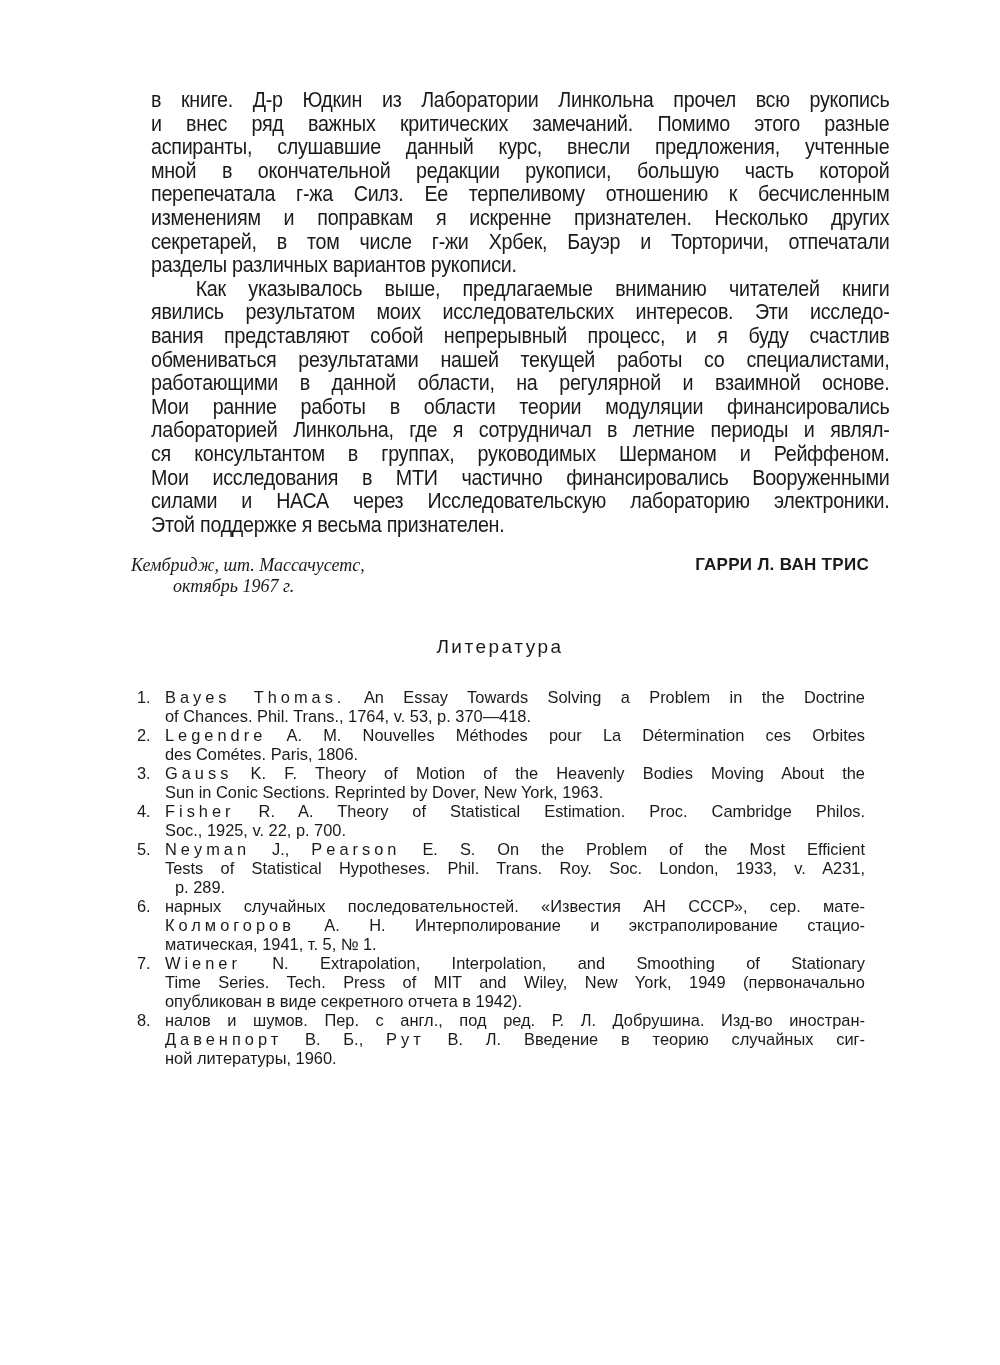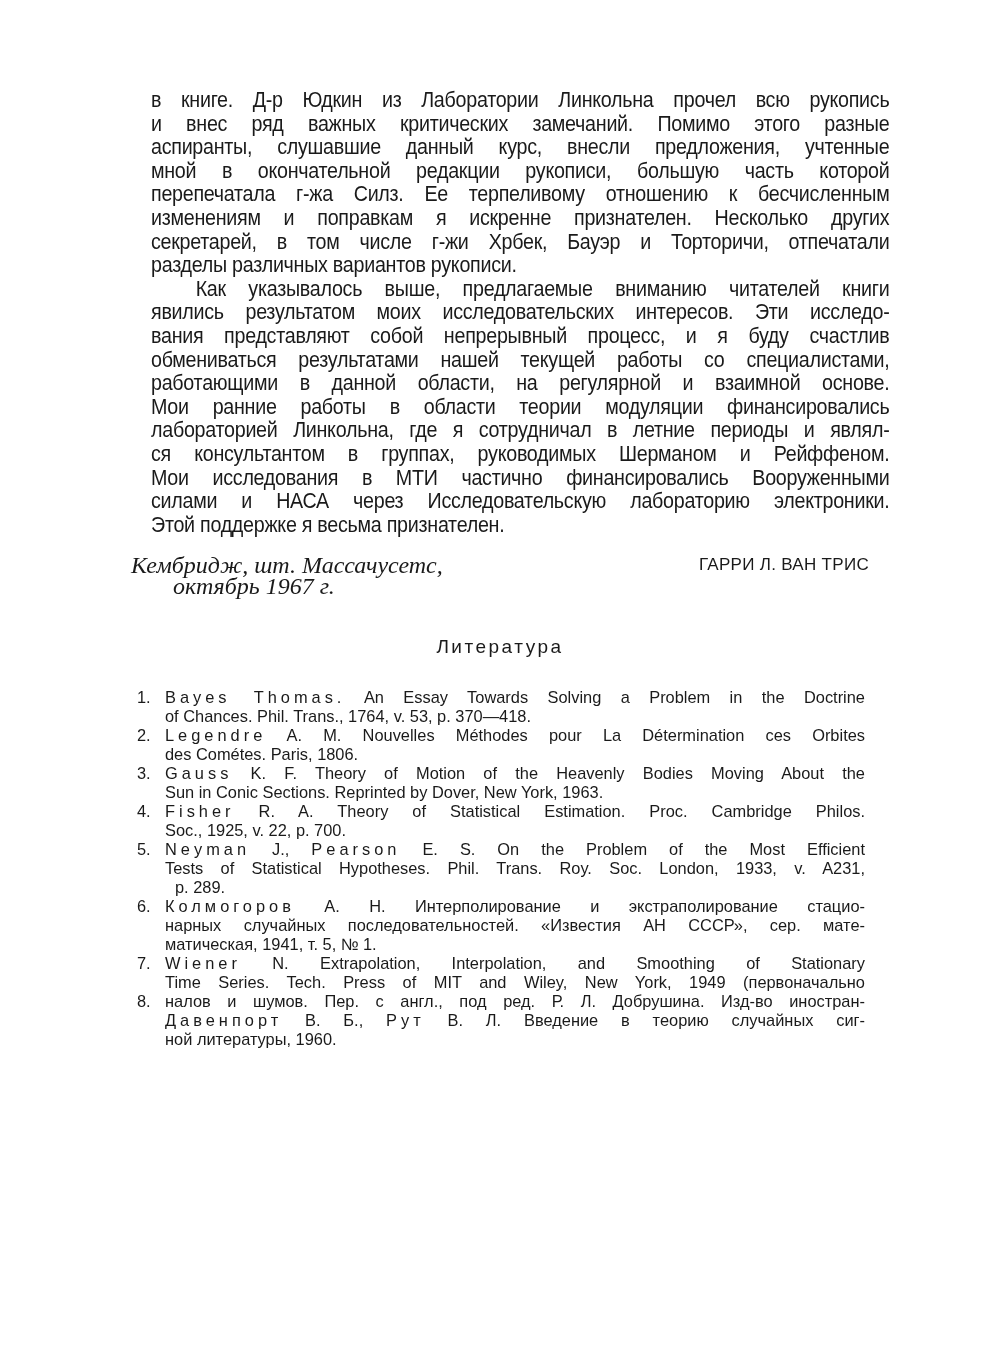--- a/index.html
+++ b/index.html
@@ -13,25 +13,25 @@
     font-family: "Liberation Sans", sans-serif;
     font-size: 21.2px; line-height: 23.6px; text-align: justify;
     letter-spacing: -0.3px; margin: 0;
     transform: scaleX(0.93); transform-origin: left top; width: 794px;
   }
   .para .line { display: block; text-align-last: justify; white-space: nowrap; }
   .para .line.last { text-align-last: left; }
   .sig { position: absolute; left: 131px; top: 555px; width: 738px; height: 40px; }
   .place {
     position: absolute; left: 0; top: 0; font-style: italic;
-    font-family: "Liberation Serif", serif; font-size: 24px; line-height: 21px;
+    font-family: "Liberation Serif", serif; font-size: 18px; line-height: 21px;
   }
   .place .l2 { display: block; padding-left: 42px; }
   .author {
-    position: absolute; right: 0; top: 0; font-weight: normal;
+    position: absolute; right: 0; top: 0; font-weight: bold;
     font-family: "Liberation Sans", sans-serif; font-size: 17px; letter-spacing: 0.3px;
   }
   .lit-title {
     position: absolute; left: 0; width: 1000px; top: 636px; text-align: center;
     font-family: "Liberation Sans", sans-serif; font-weight: normal; font-size: 19px;
     letter-spacing: 2.5px;
   }
   .refs { position: absolute; left: 131px; top: 688px; width: 734px; }
   .ref {
     position: relative; padding-left: 34px;
@@ -105,28 +105,29 @@
     <span class="rl last">Soc., 1925, v. 22, p. 700.</span>
   </div>
   <div class="ref">
     <span class="num">5.</span>
     <span class="rl"><span class="sp">Neyman</span> <span>J., </span><span class="sp">Pearson</span> <span>E. S. On the Problem of the Most Efficient</span></span>
     <span class="rl">Tests of Statistical Hypotheses. Phil. Trans. Roy. Soc. London, 1933, v. A231,</span>
     <span class="rl last sub">p. 289.</span>
   </div>
   <div class="ref">
     <span class="num">6.</span>
+    <span class="rl">нарных случайных последовательностей. «Известия АН СССР», сер. мате-</span>
     <span class="rl"><span class="sp">Колмогоров</span> <span>А. Н. Интерполирование и экстраполирование стацио-</span></span>
-    <span class="rl">нарных случайных последовательностей. «Известия АН СССР», сер. мате-</span>
     <span class="rl last">матическая, 1941, т. 5, № 1.</span>
   </div>
   <div class="ref">
     <span class="num">7.</span>
     <span class="rl"><span class="sp">Wiener</span> <span>N. Extrapolation, Interpolation, and Smoothing of Stationary</span></span>
     <span class="rl">Time Series. Tech. Press of MIT and Wiley, New York, 1949 (первоначально</span>
+    <span class="rl last">опубликован в виде секретного отчета в 1942).</span>
   </div>
   <div class="ref">
     <span class="num">8.</span>
     <span class="rl">налов и шумов. Пер. с англ., под ред. Р. Л. Добрушина. Изд-во иностран-</span>
     <span class="rl"><span class="sp">Давенпорт</span> <span>В. Б., </span><span class="sp">Рут</span> <span>В. Л. Введение в теорию случайных сиг-</span></span>
     <span class="rl last">ной литературы, 1960.</span>
   </div>
 </div>
 
 </body></html>

